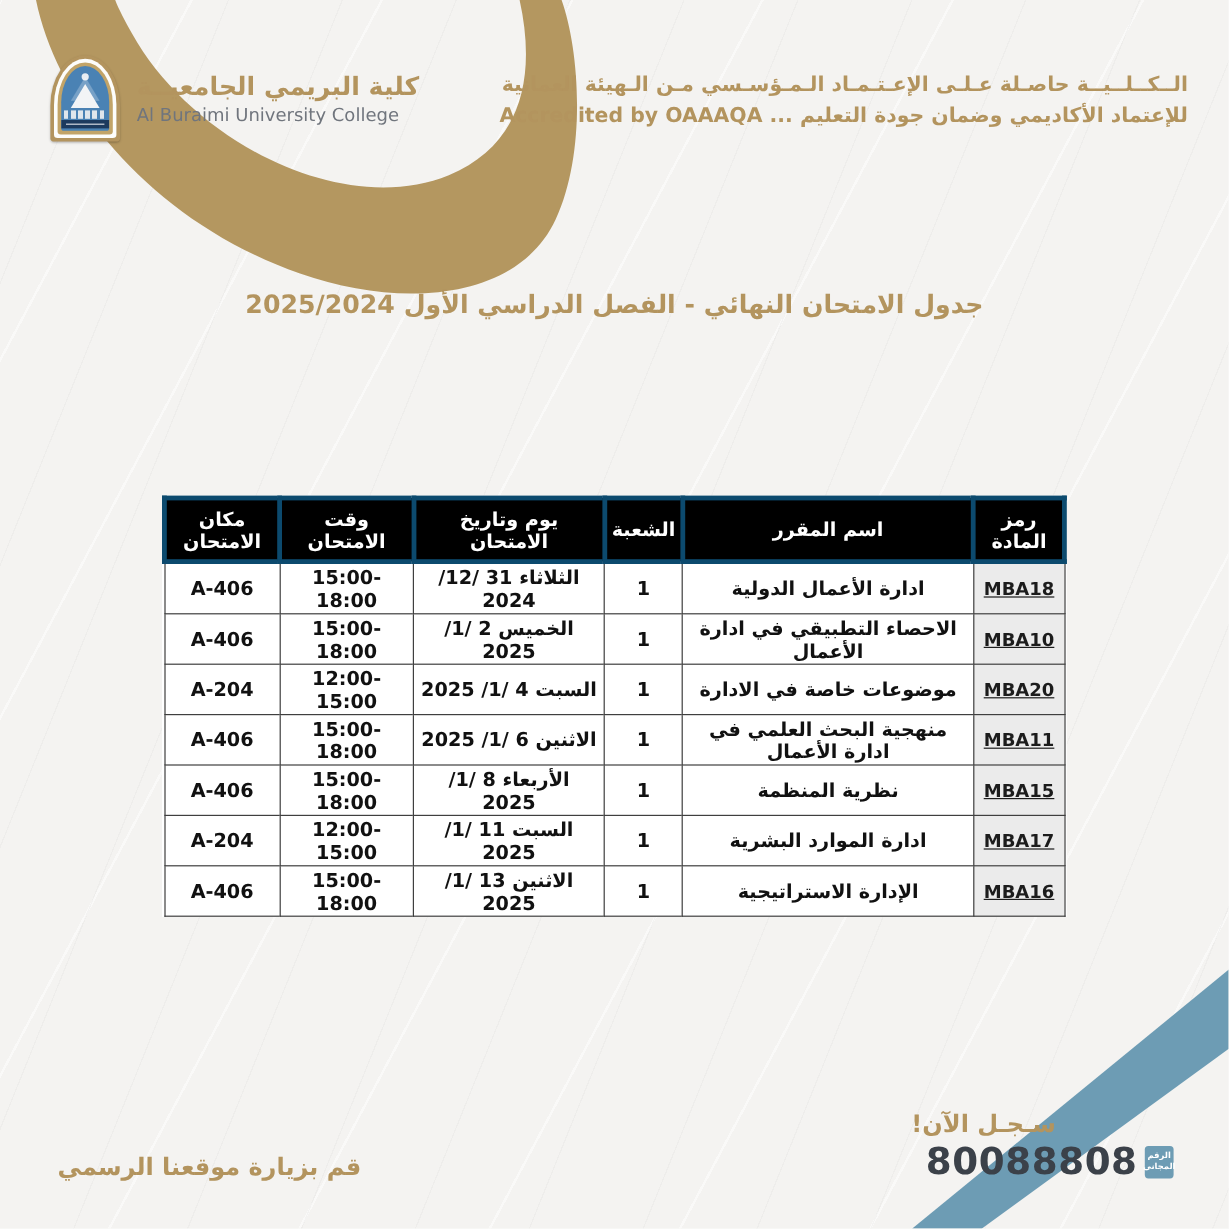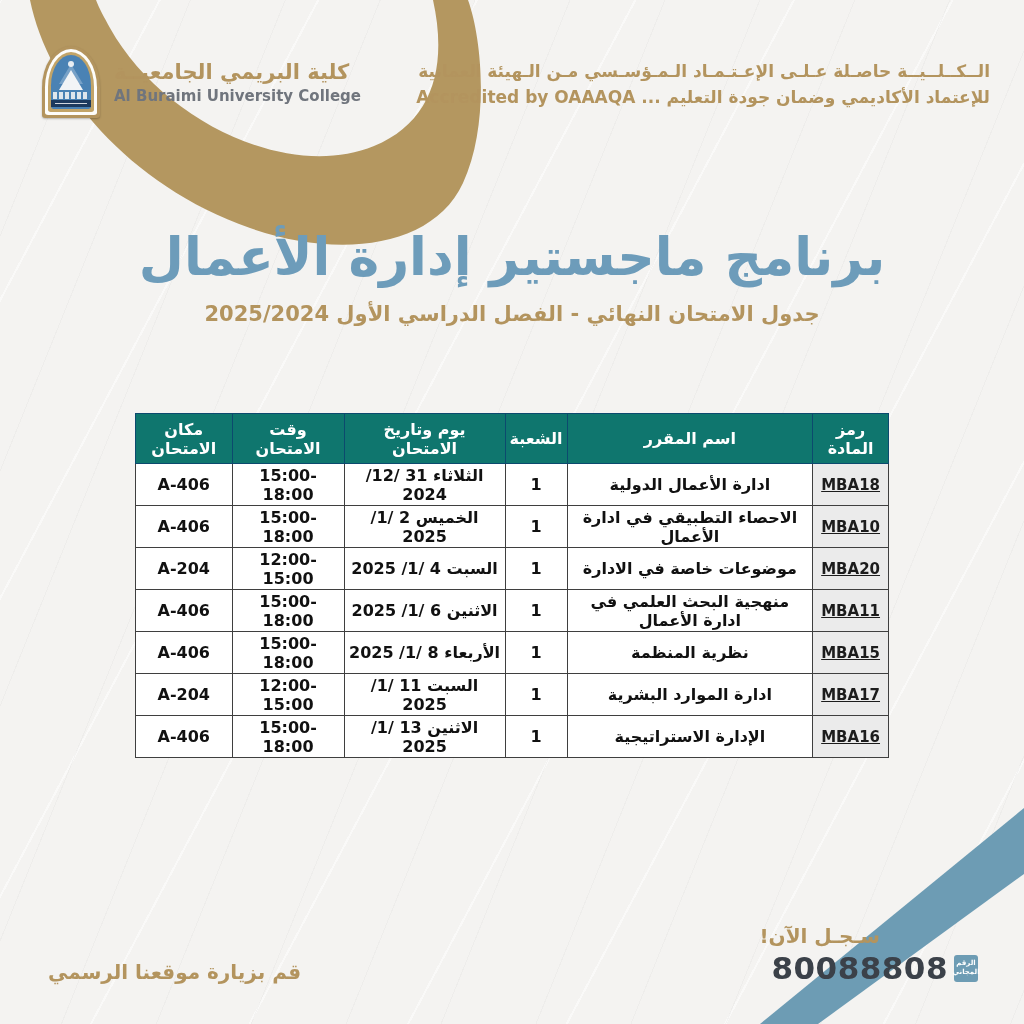--- a/index.html
+++ b/index.html
@@ -33,34 +33,34 @@
     border-bottom:20px solid #f2f4f6;filter:drop-shadow(0 -6px 0 rgba(255,255,255,0.25));}
   .crest-dot{position:absolute;left:50%;top:12%;transform:translateX(-50%);
     width:6px;height:6px;border-radius:50%;background:#e8edf2;}
   .skyline{position:absolute;left:4%;bottom:10px;width:92%;height:7px;
     background:repeating-linear-gradient(90deg,#dfe6ec 0 4px, #4a82b4 4px 6px);}
   .ribbon{position:absolute;left:0;bottom:2px;width:100%;height:7px;background:#1c3a5e;
     display:flex;align-items:center;justify-content:center;}
   .ribbon i{display:block;width:80%;height:1px;background:rgba(255,255,255,0.8);}
   .brand-names{display:flex;flex-direction:column;gap:3px;}
   .brand-ar{color:#b3945e;font-size:21px;font-weight:700;}
-  .brand-en{color:#70757d;font-size:15px;font-weight:700;}
+  .brand-en{color:#70757d;font-size:15px;font-weight:400;}
   
   .accreditation{position:absolute;right:34px;top:58px;z-index:3;direction:rtl;text-align:right;
     color:#b3945e;font-size:17px;font-weight:700;line-height:1.55;}
   
   .titles{position:absolute;left:0;right:0;top:228px;text-align:center;z-index:3;direction:rtl;}
   .title-main{margin:0;color:#6d9cba;font-size:52px;font-weight:700;line-height:1.15;}
   .title-sub{margin:14px 0 0 0;color:#b3945e;font-size:21px;font-weight:700;}
   
   .exam-table{position:absolute;left:135px;top:413px;width:754px;z-index:3;
     border-collapse:collapse;direction:rtl;background:#fff;}
   .exam-table th{
-    background:#0f766e;color:#ffffff;font-size:16px;font-weight:700;
-    height:49px;border:1px solid #0c4a6e;text-align:center;padding:0 4px;}
+    background:#000000;color:#ffffff;font-size:16px;font-weight:700;
+    height:49px;border:4px solid #0c4a6e;text-align:center;padding:0 4px;}
   .exam-table td{
     background:#ffffff;color:#111111;font-size:16px;font-weight:700;
     height:41px;border:1px solid #3f3f3f;text-align:center;padding:0 4px;}
   .exam-table td.code{background:#ebebeb;font-size:15px;text-decoration:underline;color:#1c1c1c;cursor:pointer;}
   .c-code{width:76px;}  .c-course{width:249px;}  .c-section{width:55px;}
   .c-date{width:163px;} .c-time{width:113px;}    .c-room{width:97px;}
   
   .footer-left{position:absolute;left:48px;bottom:34px;z-index:3;}
   .visit-label{direction:rtl;text-align:left;color:#b3945e;font-size:20px;font-weight:700;margin-bottom:6px;}
   .site-line{display:flex;align-items:center;gap:9px;color:#5b93b4;font-size:23px;font-weight:700;}
@@ -110,21 +110,20 @@
       <div class="brand-en">Al Buraimi University College</div>
     </div>
   </div>
 
   <div class="accreditation">
     <div>الــكــلــيــة حاصـلة عـلـى الإعـتـمـاد الـمـؤسـسي مـن الـهيئة العمانية</div>
     <div>للإعتماد الأكاديمي وضمان جودة التعليم ... Accredited by OAAAQA</div>
   </div>
 
   <div class="titles">
-    <h1 class="title-main">برنامج ماجستير إدارة الأعمال</h1>
     <h2 class="title-sub">جدول الامتحان النهائي - الفصل الدراسي الأول 2025/2024</h2>
   </div>
 
   <table class="exam-table" dir="rtl">
     <colgroup>
       <col class="c-code">
         <col class="c-course">
         <col class="c-section">
       <col class="c-date">
         <col class="c-time">

